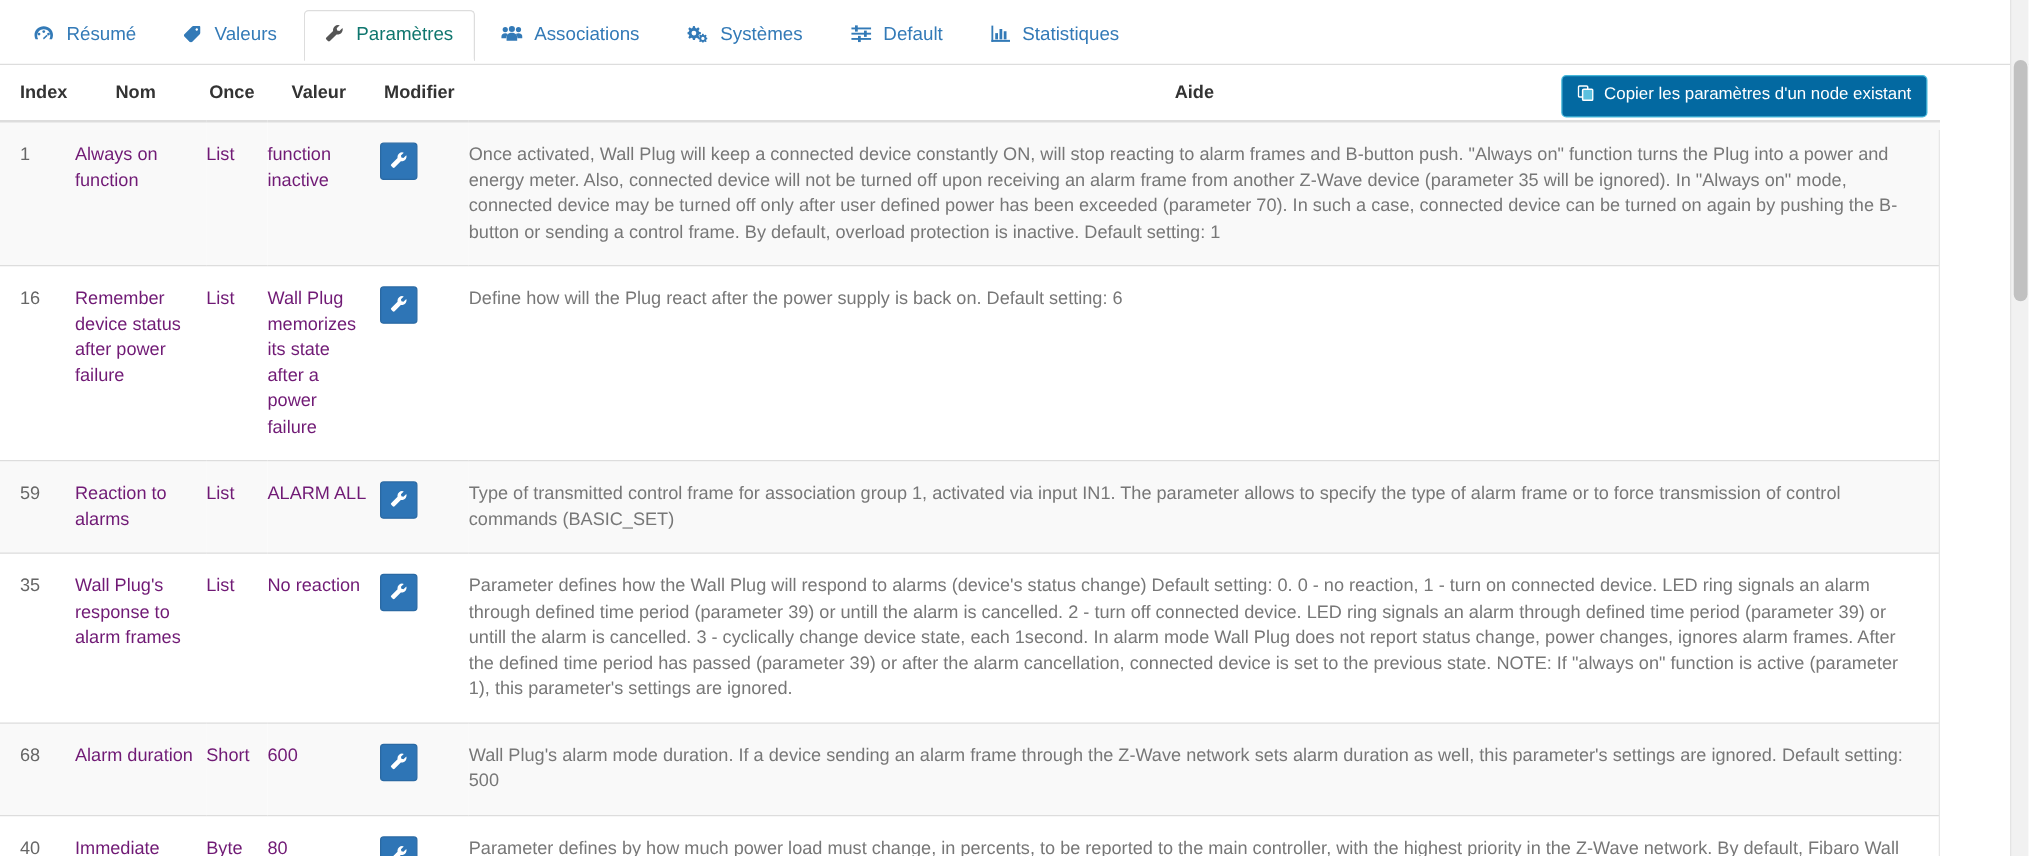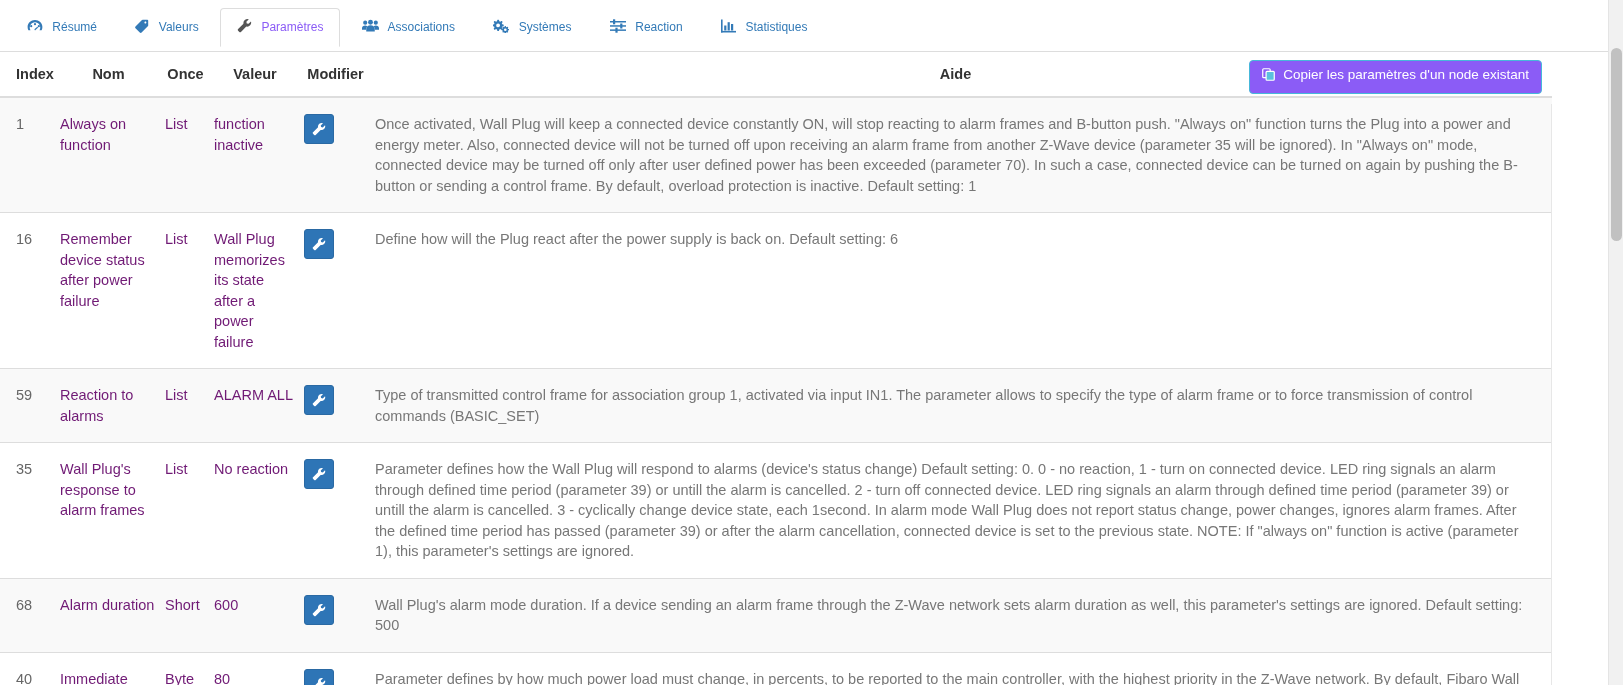--- a/index.html
+++ b/index.html
@@ -26,37 +26,37 @@
     border-bottom: 1px solid #ddd;
     padding-left: 10px;
     background: #fff;
     white-space: nowrap;
   }
   .tab {
     display: inline-block;
     position: relative;
     top: 8px;
     padding: 9px 16px 10px 16px;
-    font-size: 12px;
+    font-size: 15px;
     color: #337ab7;
     line-height: 1.3;
     cursor: pointer;
     border: 1px solid transparent;
     border-radius: 4px 4px 0 0;
     background: transparent;
     vertical-align: bottom;
   }
   .tab .ticon {
     display: inline-block;
     margin-right: 6px;
     vertical-align: -2px;
     color: #337ab7;
   }
   .tab.active {
-    color: #8b5cf6;
+    color: #0f766e;
     background: #fff;
     border: 1px solid #ddd;
     border-bottom-color: #fff;
     z-index: 3;
   }
   .tab.active .ticon { color: #555; }
   .tab.active::after {
     content: "";
     position: absolute;
     left: 0; right: 0; bottom: -1px;
@@ -100,21 +100,21 @@
   table.params thead th.th-index { padding-left: 16px; }
   table.params thead th.th-aide { padding-right: 16px; }
 
   .btnbar {
     position: absolute;
     right: 10px;
     top: 8px;
   }
   .btn-copy {
     display: inline-block;
-    background: #8b5cf6;
+    background: #0369a1;
     border: 1px solid #46b8da;
     color: #fff;
     font-size: 13.5px;
     font-weight: normal;
     padding: 7px 12px 8px 12px;
     border-radius: 4px;
     cursor: pointer;
     line-height: 1.1;
     white-space: nowrap;
   }
@@ -243,21 +243,21 @@
       <span class="ticon">
         <svg width="16" height="14" viewBox="0 0 16 14" fill="currentColor">
           <rect x="0" y="2" width="16" height="1.5"></rect>
           <rect x="0" y="6.2" width="16" height="1.5"></rect>
           <rect x="0" y="10.4" width="16" height="1.5"></rect>
           <rect x="3" y="0.3" width="2.2" height="5"></rect>
           <rect x="10.2" y="4.5" width="2.2" height="5"></rect>
           <rect x="5.4" y="8.7" width="2.2" height="5"></rect>
         </svg>
       </span>
-      <span>Reaction</span>
+      <span>Default</span>
     </div>
 
     <div class="tab">
       <span class="ticon">
         <svg width="15" height="14" viewBox="0 0 15 14" fill="currentColor">
           <rect x="0" y="0.5" width="1.6" height="13"></rect>
           <rect x="0" y="11.9" width="15" height="1.6"></rect>
           <rect x="3.2" y="6.5" width="2.2" height="5"></rect>
           <rect x="6.6" y="3.2" width="2.2" height="8.3"></rect>
           <rect x="10" y="5" width="2.2" height="6.5"></rect>

